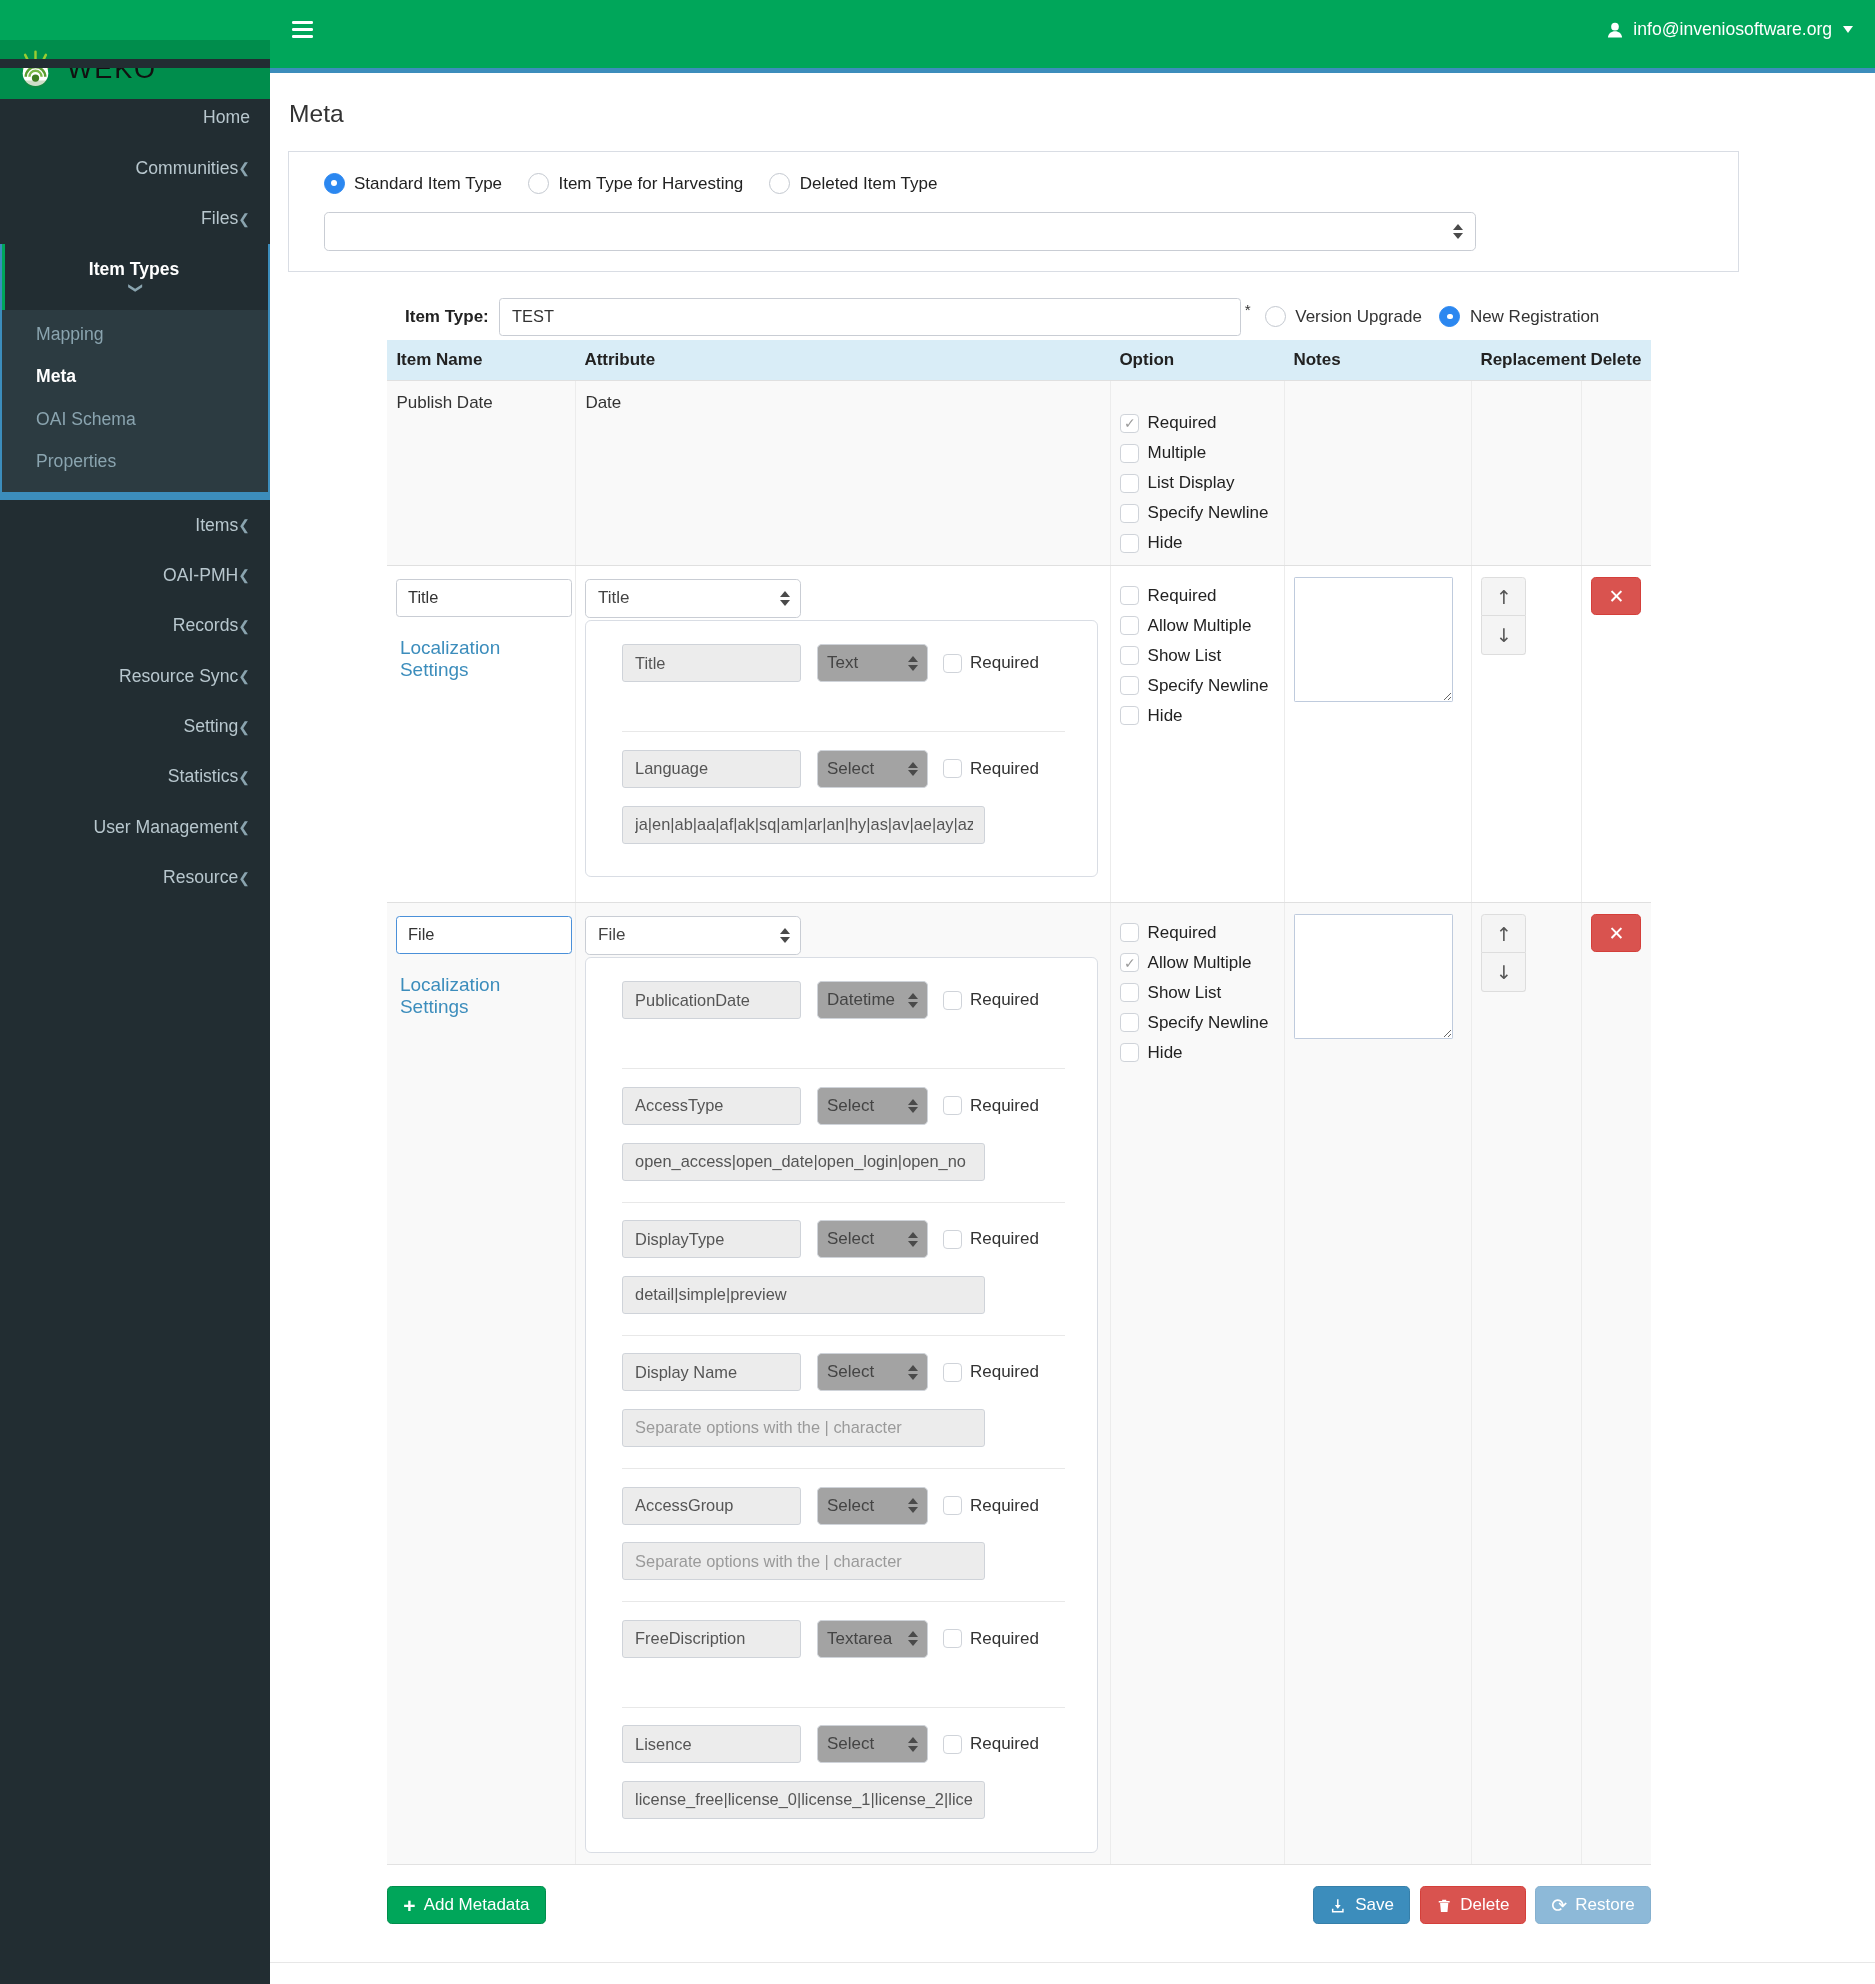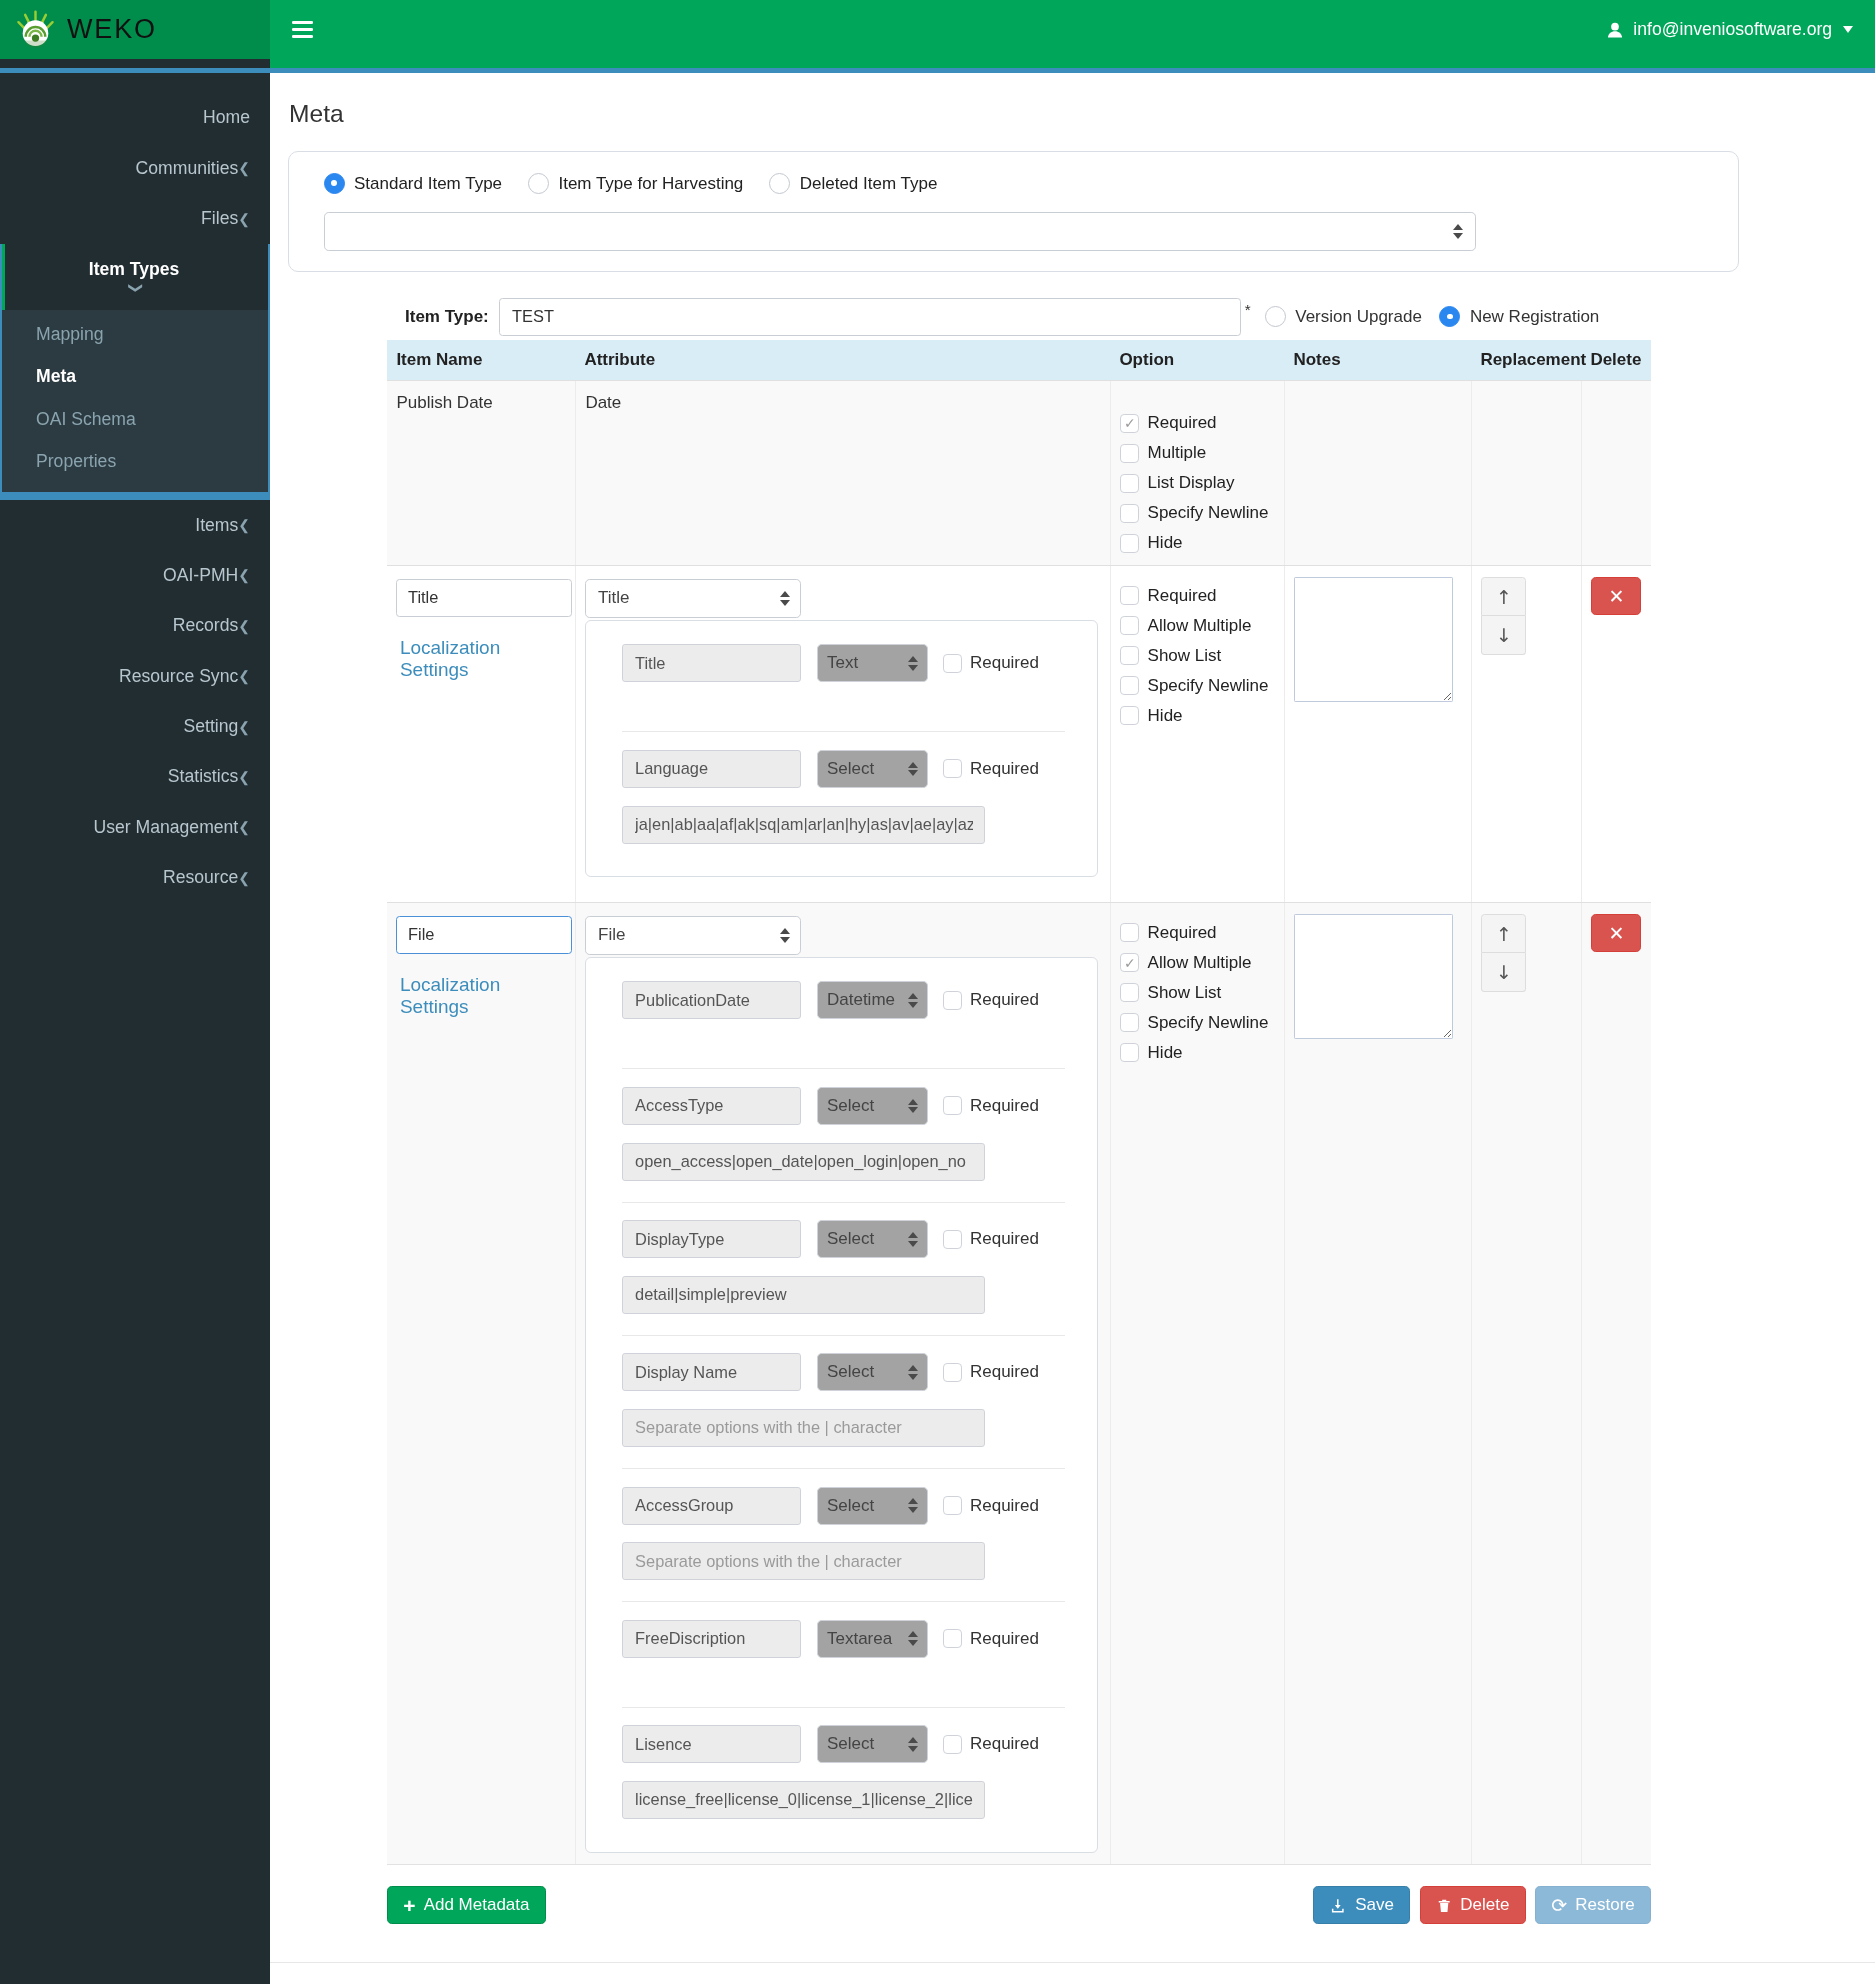--- a/index.html
+++ b/index.html
@@ -1,21 +1,21 @@
 <!DOCTYPE html>
 <html style="font-size:9.4px"><head>
 <meta charset="utf-8">
 <style>
   * { box-sizing: border-box; margin: 0; padding: 0; }
   html,body { width:1876px; height:1985px; }
   body { font-family:"Liberation Sans", sans-serif; background:#fff; color:#333; overflow:hidden; }
 
   
   .topbar { height:68px; background:#00a65a; position:relative; display:flex; }
-  .brand { width:270px; height:59px; background:#008d4c; display:flex; align-items:center; gap:11.7px; padding-left:16.4px; }
+  .brand { width:270px; height:59px; background:#008d4c; display:flex; align-items:center; gap:11.7px; padding-left:16.4px;margin-top:40px; }
   .brand-under { position:absolute; left:0; top:59px; width:270px; height:9.4px; background:#222d32; }
   .brand-text { font-size:27px; letter-spacing:1.8px; color:#111; font-weight:500; }
   .navwrap { flex:1; display:flex; align-items:center; justify-content:space-between; padding:0 23.4px 0 22px; height:59px; }
   .hamburger { width:23.4px; height:21px; display:flex; flex-direction:column; justify-content:center; gap:4.1px; cursor:pointer; }
   .hamburger span { display:block; width:21px; height:2.9px; background:#fff; border-radius:1.2px; }
   .usermenu { display:flex; align-items:center; gap:8.2px; color:#fff; font-size:17.6px; }
   .caret-down { width:0; height:0; border-left:5.9px solid transparent; border-right:5.9px solid transparent; border-top:7px solid #fff; margin-left:2.3px; }
   .bluebar { height:4.7px; background:#3c8dbc; }
 
   
@@ -29,21 +29,21 @@
   .treeview { border-left:2.3px solid #3c8dbc; border-right:2.3px solid #3c8dbc; border-bottom:8.2px solid #3c8dbc; background:#2c3b41; }
   .tv-header { display:flex; align-items:center; justify-content:space-between; padding:14.7px 20px 14.7px 15.2px; color:#fff; font-weight:bold; background:#222d32; border-left:3.5px solid #00a65a; cursor:pointer;flex-direction:column; }
   .tv-items { padding:3.5px 0 9.4px 0; }
   .tv-item { padding:10.6px 17.6px 10.6px 34px; color:#8aa4af; cursor:pointer; }
   .tv-item.active { color:#fff; font-weight:bold; }
 
   
   .content { flex:1; background:#fff; }
   .page-title { font-size:24.6px; font-weight:500; color:#333; margin:27px 0 23.4px 19px; }
 
-  .type-panel { margin-left:17.6px; width:1451px; border:0.6px solid #d9dde4; border-radius:10px; padding:21px 35px 20px 35px;margin-top:11px; }
+  .type-panel { margin-left:17.6px; width:1451px; border:0.6px solid #d9dde4; border-radius:0; padding:21px 35px 20px 35px;margin-top:11px; }
   .radio-row { display:flex; align-items:center; gap:26px; font-size:17px; color:#222; }
   .radio-item { display:flex; align-items:center; gap:9.4px; cursor:pointer; }
   .radio { width:21px; height:21px; border-radius:50%; border:1.2px solid #c3c8cf; background:#fff; flex-shrink:0; position:relative; }
   .radio.checked { background:#2b87f0; border-color:#2b87f0; }
   .radio.checked::after { content:""; position:absolute; left:6.4px; top:6.4px; width:5.9px; height:5.9px; border-radius:50%; background:#fff; }
   .big-select { margin-top:17.6px; width:1152px; height:39px; border:0.6px solid #c9cdd4; border-radius:4.7px; background:#fff; display:flex; align-items:center; justify-content:flex-end; padding-right:11.7px; cursor:pointer; }
 
   .stepper { display:inline-flex; flex-direction:column; align-items:center; gap:2.9px; }
   .stepper .up { width:0; height:0; border-left:5.3px solid transparent; border-right:5.3px solid transparent; border-bottom:6.4px solid #4a4a4a; }
   .stepper .dn { width:0; height:0; border-left:5.3px solid transparent; border-right:5.3px solid transparent; border-top:6.4px solid #4a4a4a; }

